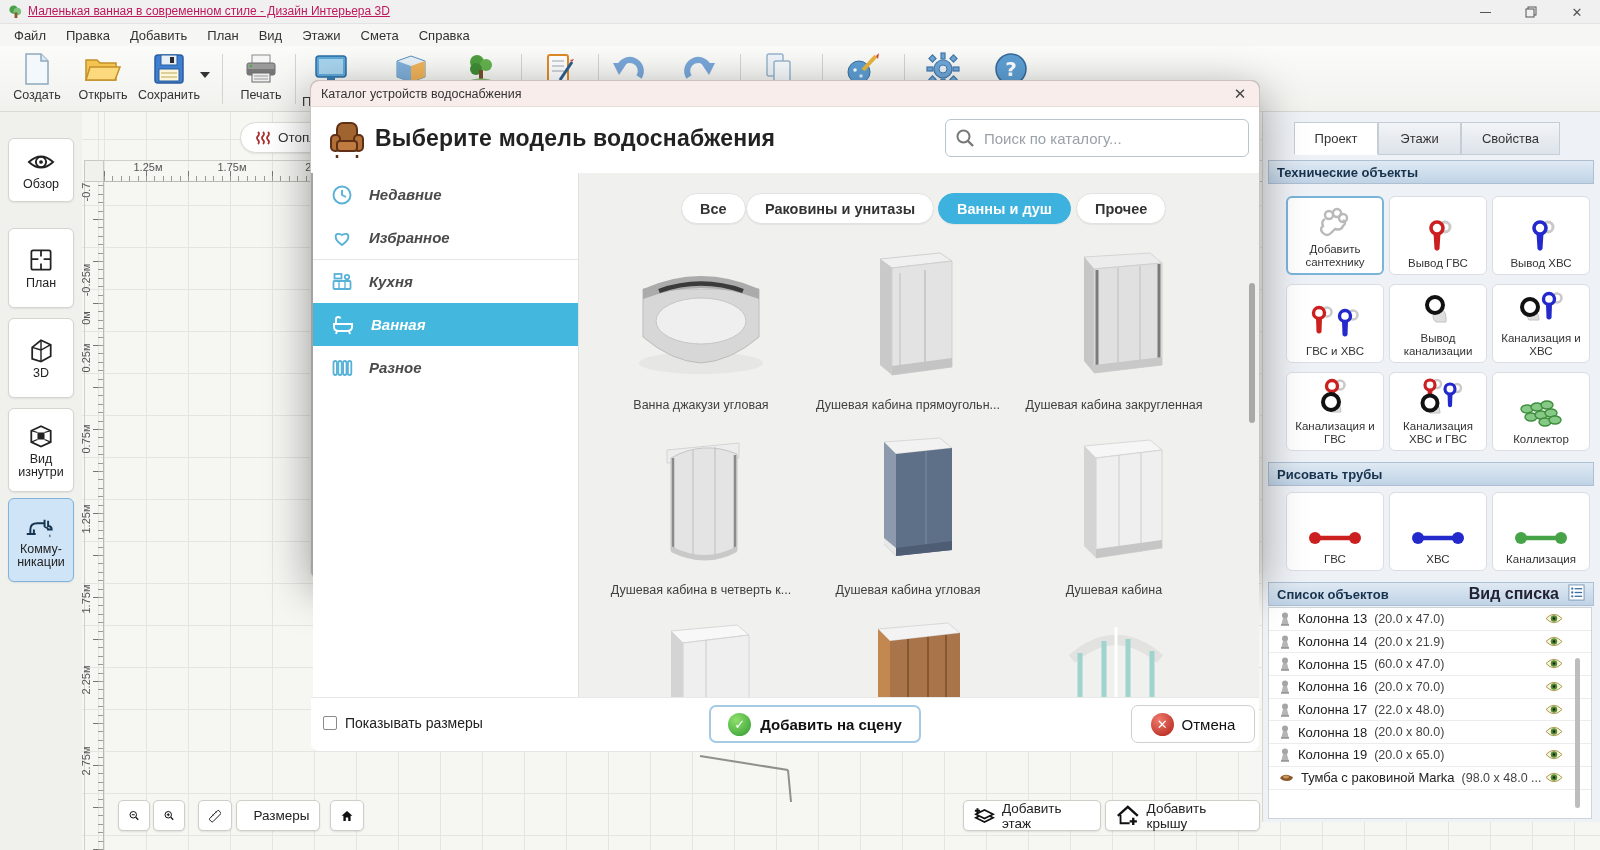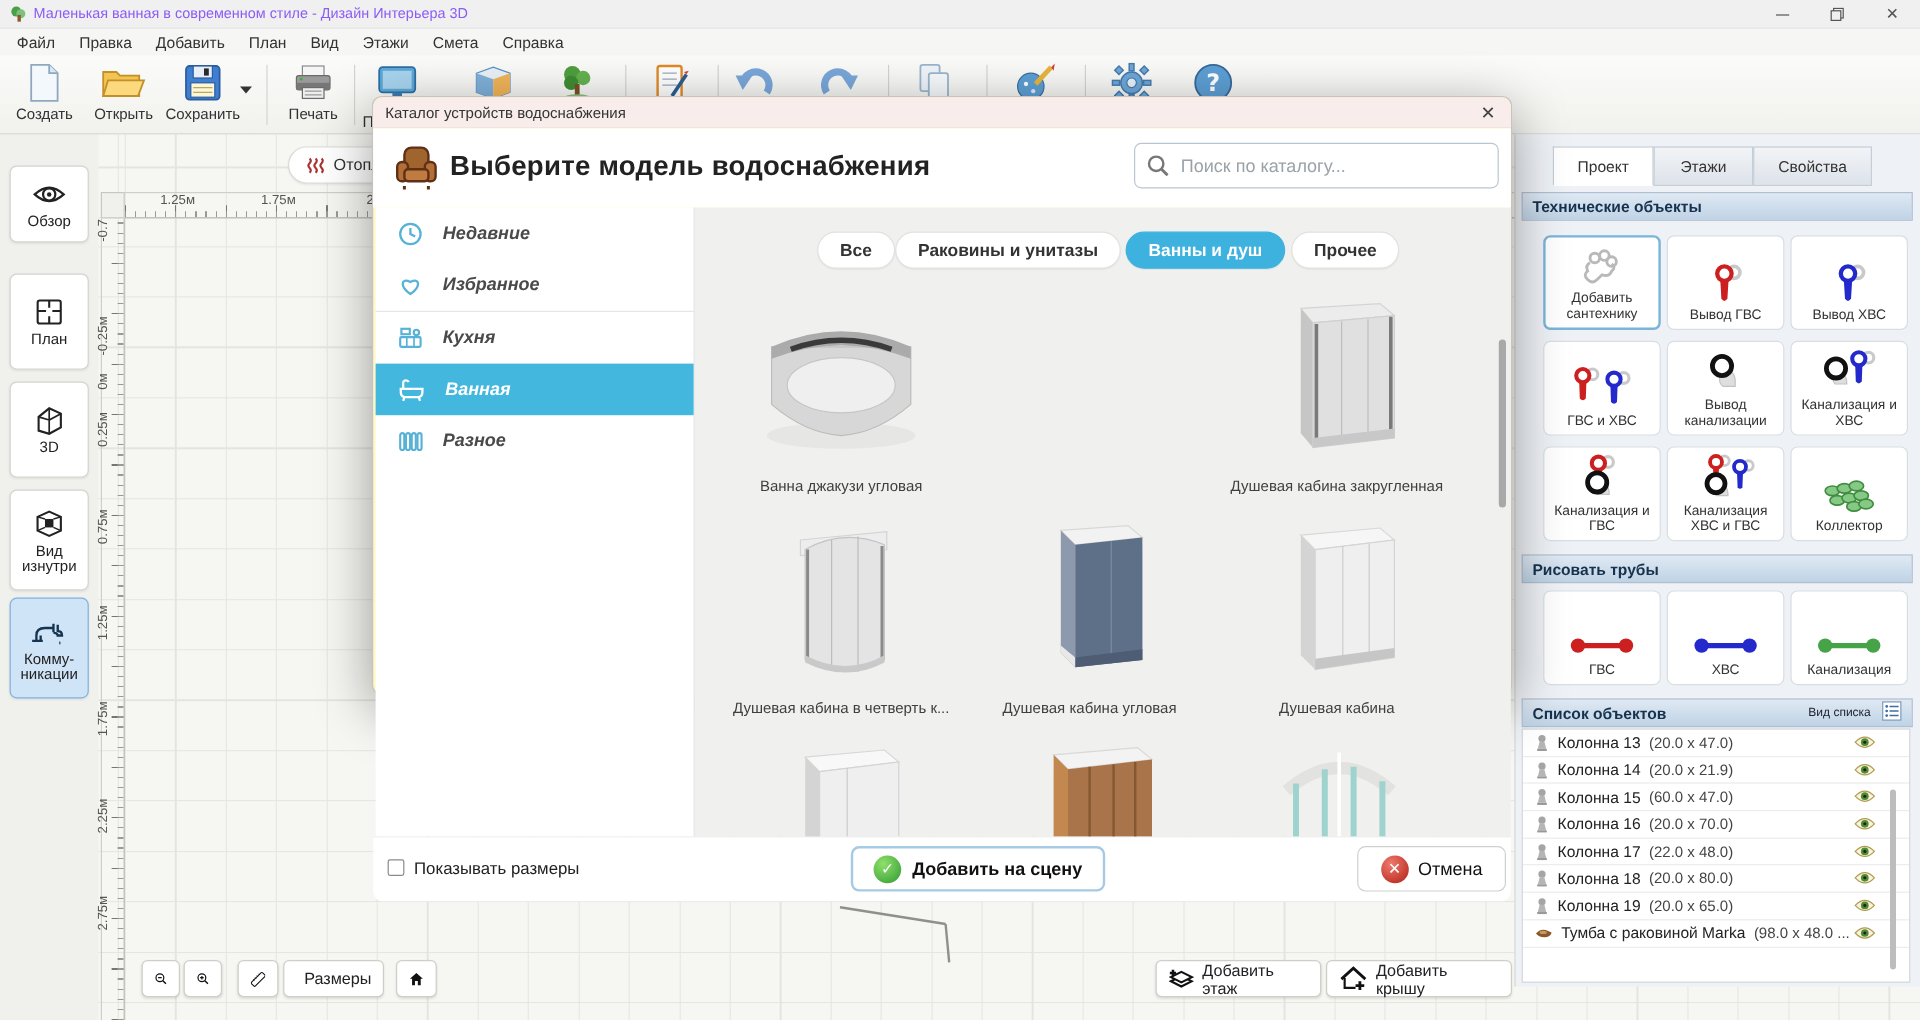--- a/index.html
+++ b/index.html
@@ -4,21 +4,21 @@
 <style>
   html,body{margin:0;padding:0;background:#dcdcd8;}
   *{box-sizing:border-box;}
   #app{position:relative;width:1600px;height:850px;overflow:hidden;
        font-family:"Liberation Sans","DejaVu Sans",sans-serif;font-size:13px;color:#333;
        background:#f0f0ed;}
   .abs{position:absolute;}
 
   
   .titlebar{left:0;top:0;width:1600px;height:24px;background:#f0f0f0;border-bottom:1px solid #e3e3e3;}
-  .titlebar .ttext{position:absolute;left:28px;top:4px;font-size:12px;color:#8b5cf6;}
+  .titlebar .ttext{position:absolute;left:28px;top:4px;font-size:12px;color:#be185d;text-decoration:underline;}
   .winbtn{position:absolute;top:0;width:46px;height:24px;display:flex;align-items:center;justify-content:center;color:#555;}
 
   
   .menubar{left:0;top:24px;width:1600px;height:22px;background:#f6f6f4;display:flex;align-items:center;padding-left:4px;}
   .menuitem{padding:2px 10px;color:#333;font-size:13px;}
 
   
   .toolbar{left:0;top:46px;width:1600px;height:66px;background:linear-gradient(#fbfbf9,#f1f1ee);border-bottom:1px solid #d9d9d4;}
   .tbtn{position:absolute;top:4px;width:66px;height:58px;text-align:center;border-radius:4px;}
   .tbtn .ticon{height:38px;display:flex;align-items:center;justify-content:center;}
@@ -68,21 +68,21 @@
     display:flex;flex-direction:column;align-items:center;justify-content:flex-end;padding-bottom:4px;}
   .gbtn.sel{border:2px solid #7ab4d8;}
   .gbtn .glabel{font-size:11.5px;color:#333;text-align:center;line-height:13px;}
   .objlist{position:absolute;left:1268px;top:607px;width:324px;height:212px;background:#fff;border:1px solid #cfd4d9;overflow:hidden;}
   .objrow{position:relative;height:22.7px;border-bottom:1px solid #ececec;display:flex;align-items:center;padding-left:10px;gap:7px;}
   .objrow .oname{font-size:13px;color:#222;}
   .objrow .odims{font-size:12.5px;color:#444;}
   .objrow .oeye{position:absolute;right:28px;top:4px;}
 
   
-  .dialog{left:310px;top:80px;width:950px;height:499px;background:#fef9c3;border-radius:8px;
+  .dialog{left:310px;top:80px;width:950px;height:499px;background:#a3a3a3;border-radius:8px;
     box-shadow:0 12px 45px rgba(0,0,0,.38);border:1px solid #c9c2bf;z-index:20;}
   .dlg-titlebar{position:absolute;left:0;top:0;width:100%;height:26px;background:#f8edea;border-radius:8px 8px 0 0;
     border-bottom:1px solid #eadcd8;display:flex;align-items:center;padding:0 10px;font-size:12.5px;color:#333;}
   .dlg-close{position:absolute;right:8px;top:3px;width:22px;height:20px;display:flex;align-items:center;justify-content:center;
     font-size:15px;color:#444;}
   .dlg-header{position:absolute;left:0;top:26px;width:100%;height:66px;background:#fff;}
   .dlg-title{position:absolute;left:64px;top:18px;font-size:23px;font-weight:bold;color:#222;letter-spacing:.2px;}
   .searchbox{position:absolute;right:10px;top:12px;width:304px;height:38px;border:1px solid #b9c6cf;border-radius:6px;
     background:#fff;display:flex;align-items:center;padding:0 10px;gap:8px;}
   .searchbox input{border:none;outline:none;flex:1;font-size:15px;color:#333;font-family:inherit;background:transparent;}
@@ -565,21 +565,21 @@
     <svg width="58" height="30" viewBox="0 0 58 30">
         <line x1="8" y1="15" x2="50" y2="15" stroke="#47a347" stroke-width="4.5"></line>
         <circle cx="9" cy="15" r="6" fill="#47a347"></circle>
         <circle cx="49" cy="15" r="6" fill="#47a347"></circle>
       </svg>
     <div class="glabel">Канализация</div>
   </div>
 
   <div class="sechead" style="top:582px">
     <span>Список объектов</span>
-    <span style="position:absolute;right:34px;font-weight:normal;font-size:10px;color:#223">Вид списка</span>
+    <span style="position:absolute;right:34px;font-weight:bold;font-size:16px;color:#223">Вид списка</span>
     <span style="position:absolute;right:8px">
       <svg width="17" height="17" viewBox="0 0 18 18">
           <rect x="1" y="1" width="16" height="16" fill="#fff" stroke="#7a96b5"></rect>
           <circle cx="4.5" cy="5" r="1.2" fill="#3c6ea5"></circle>
           <circle cx="4.5" cy="9" r="1.2" fill="#3c6ea5"></circle>
           <circle cx="4.5" cy="13" r="1.2" fill="#3c6ea5"></circle>
           <line x1="7" y1="5" x2="15" y2="5" stroke="#3c6ea5" stroke-width="1.4"></line>
           <line x1="7" y1="9" x2="15" y2="9" stroke="#3c6ea5" stroke-width="1.4"></line>
           <line x1="7" y1="13" x2="15" y2="13" stroke="#3c6ea5" stroke-width="1.4"></line>
         </svg>
@@ -787,20 +787,31 @@
       <div class="tile" style="left:19px;top:70px">
         <svg width="160" height="150" viewBox="0 0 160 150">
           <ellipse cx="80" cy="120" rx="62" ry="11" fill="#e6e6e4"></ellipse>
           <path d="M22,46 L138,46 L138,94 Q110,118 80,120 Q50,118 22,94 Z" fill="#d7d7d7" stroke="#bcbcbc"></path>
           <path d="M22,46 Q80,20 138,46 L138,56 Q80,34 22,56 Z" fill="#ababab"></path>
           <ellipse cx="80" cy="78" rx="45" ry="23" fill="#efefef" stroke="#c6c6c6"></ellipse>
           <path d="M38,48 Q80,33 122,48" stroke="#3a3a3a" stroke-width="4.5" fill="none"></path>
         </svg>
         <div class="tname">Ванна джакузи угловая</div>
       </div>
+      <div class="tile" style="left:226px;top:70px">
+        <svg width="160" height="150" viewBox="0 0 160 150">
+          <polygon points="52,16 112,10 124,18 64,25" fill="#f0f0f0" stroke="#cfcfcf"></polygon>
+          <polygon points="52,16 64,25 64,132 52,122" fill="#c9c9c9"></polygon>
+          <polygon points="64,25 124,18 124,124 64,132" fill="#e3e3e3" stroke="#cfcfcf"></polygon>
+          <line x1="72" y1="30" x2="72" y2="129" stroke="#bdbdbd"></line>
+          <line x1="97" y1="27" x2="97" y2="126" stroke="#b1b1b1"></line>
+          <polygon points="64,123 124,115 124,124 64,132" fill="#c4c4c4"></polygon>
+        </svg>
+        <div class="tname">Душевая кабина прямоугольн...</div>
+      </div>
       <div class="tile" style="left:432px;top:70px">
         <svg width="160" height="150" viewBox="0 0 160 150">
           <polygon points="50,14 116,10 128,20 60,26" fill="#ececec" stroke="#d4d4d4"></polygon>
           <polygon points="50,14 60,26 60,130 50,118" fill="#c6c6c6"></polygon>
           <polygon points="60,26 128,20 128,122 60,130" fill="#e0e0e0" stroke="#cfcfcf"></polygon>
           <line x1="63" y1="27" x2="63" y2="128" stroke="#7a7a7a" stroke-width="3"></line>
           <line x1="125" y1="21" x2="125" y2="121" stroke="#7a7a7a" stroke-width="3"></line>
           <line x1="84" y1="25" x2="84" y2="127" stroke="#bdbdbd"></line>
           <line x1="106" y1="23" x2="106" y2="124" stroke="#bdbdbd"></line>
           <polygon points="60,122 128,114 128,122 60,130" fill="#c8c8c8"></polygon>

